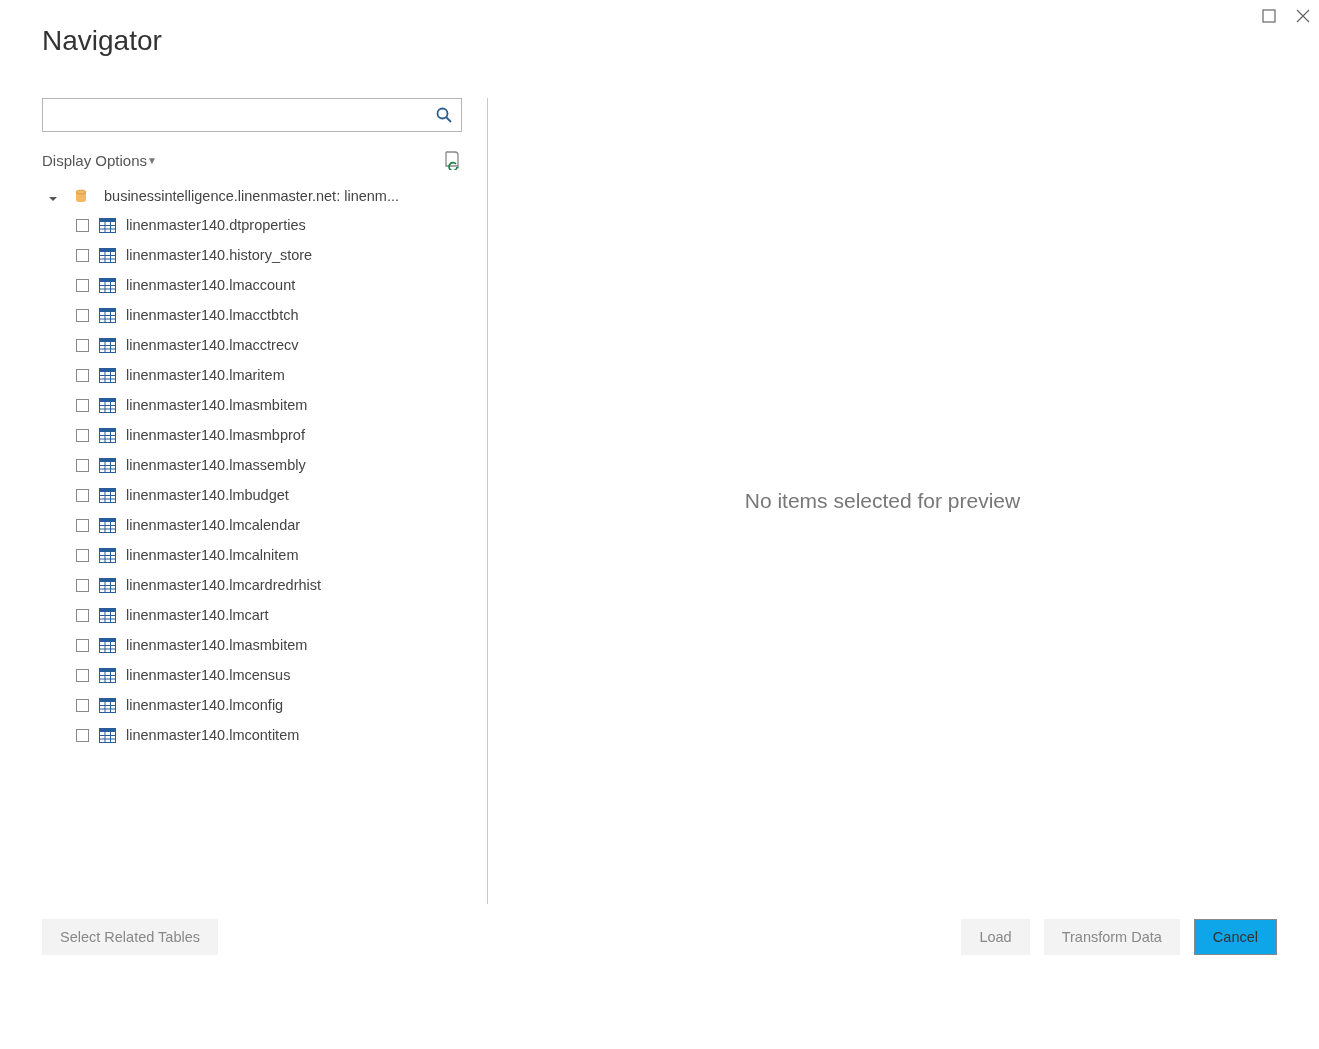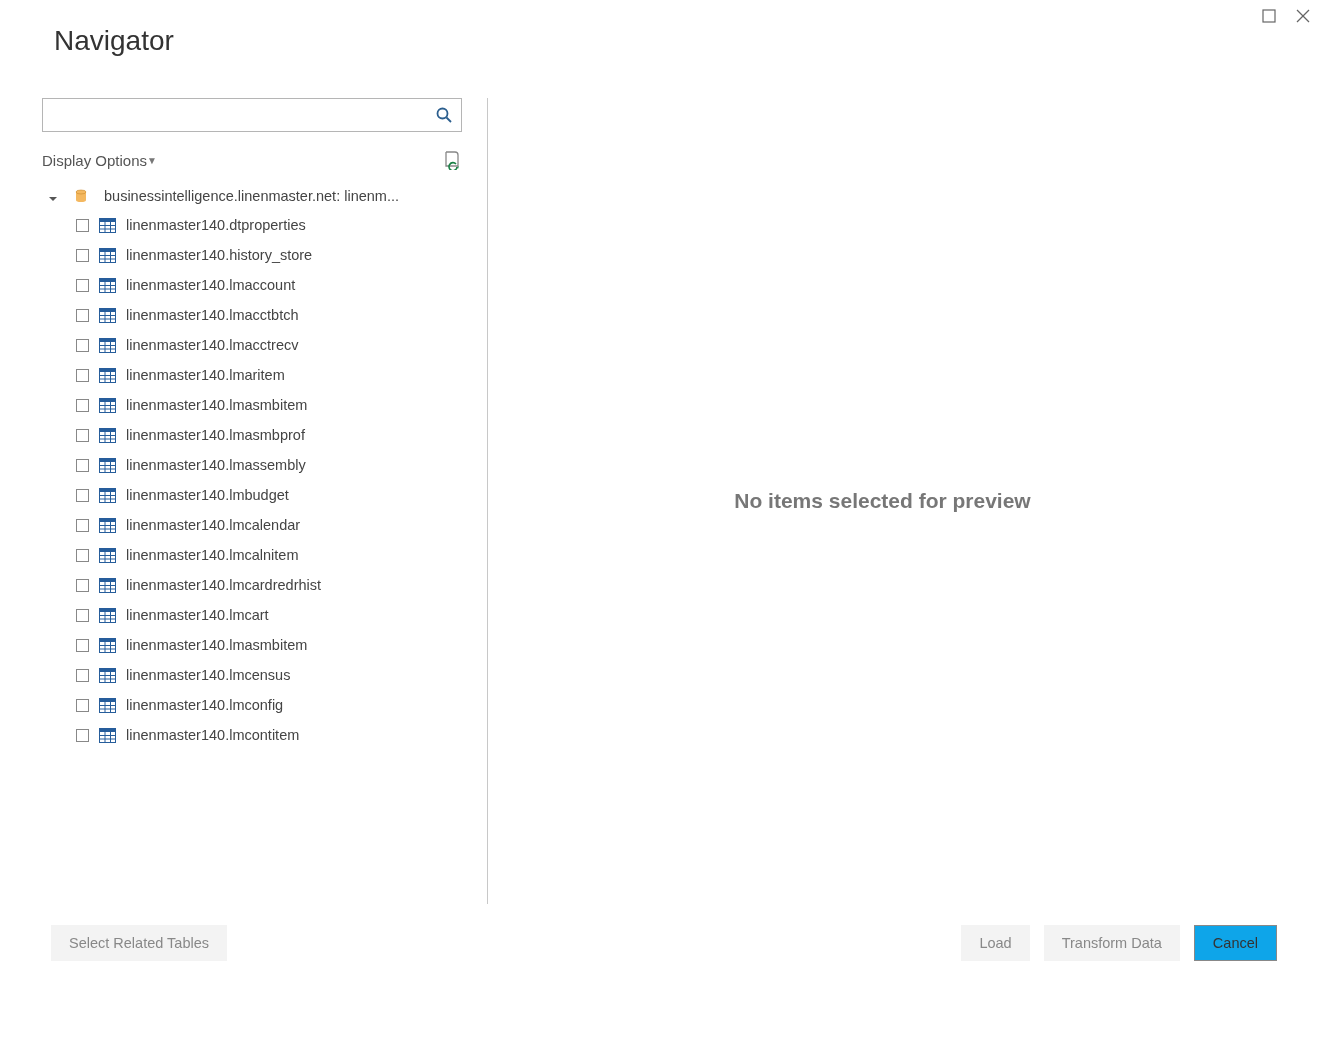--- a/index.html
+++ b/index.html
@@ -10,36 +10,36 @@
   }
   .window-controls {
     position: absolute; top: 8px; right: 8px;
     display: flex; gap: 18px; align-items: center;
   }
   .window-controls .wc {
     width: 16px; height: 16px; display: flex; align-items: center; justify-content: center;
     color: #666; cursor: pointer;
   }
   .title {
-    position: absolute; left: 54px; top: 25px;
+    position: absolute; left: 42px; top: 25px;
     font-size: 28px; font-weight: 300; color: #333;
   }
   .content-area {
     position: absolute; left: 42px; top: 98px; right: 42px; bottom: 145px;
     display: flex;
   }
   .left-pane {
     width: 420px; display: flex; flex-direction: column;
   }
   .divider {
     width: 1px; background: #c8c8c8; margin-left: 25px; margin-right: 0;
   }
   .right-pane {
     flex: 1; display: flex; align-items: center; justify-content: center;
-    color: #777; font-size: 21px; font-weight: 700;
+    color: #777; font-size: 21px; font-weight: 400;
   }
   .search-box {
     height: 34px; border: 1px solid #b5b5b5;
     display: flex; align-items: center; padding: 0 8px 0 10px;
   }
   .search-box input {
     flex: 1; border: none; outline: none; font-size: 15px; background: transparent;
   }
   .search-icon {
     width: 18px; height: 18px; color: #2b5e8e;
@@ -82,22 +82,22 @@
     padding: 7px 4px 7px 34px;
   }
   .tree-item .cbx {
     width: 13px; height: 13px; border: 1px solid #888; flex-shrink: 0; cursor: pointer;
   }
   .table-icon {
     width: 17px; height: 15px; flex-shrink: 0;
   }
   .tree-item-label { color: #444; }
   .footer {
-    position: absolute; left: 51px; right: 42px; bottom: 88px; height: 42px;
-    display: flex; align-items: flex-end; justify-content: space-between;
+    position: absolute; left: 42px; right: 42px; bottom: 88px; height: 42px;
+    display: flex; align-items: flex-start; justify-content: space-between;
   }
   .btn {
     height: 36px; padding: 0 18px; font-size: 14.5px;
     border: none; background: #f3f3f3; color: #888; cursor: default;
     display: flex; align-items: center; justify-content: center;
   }
   .btn.enabled {
     border: 1px solid #888; background: #0ea5e9; color: #333; cursor: pointer;
   }
   .footer-right { display: flex; gap: 14px; }

